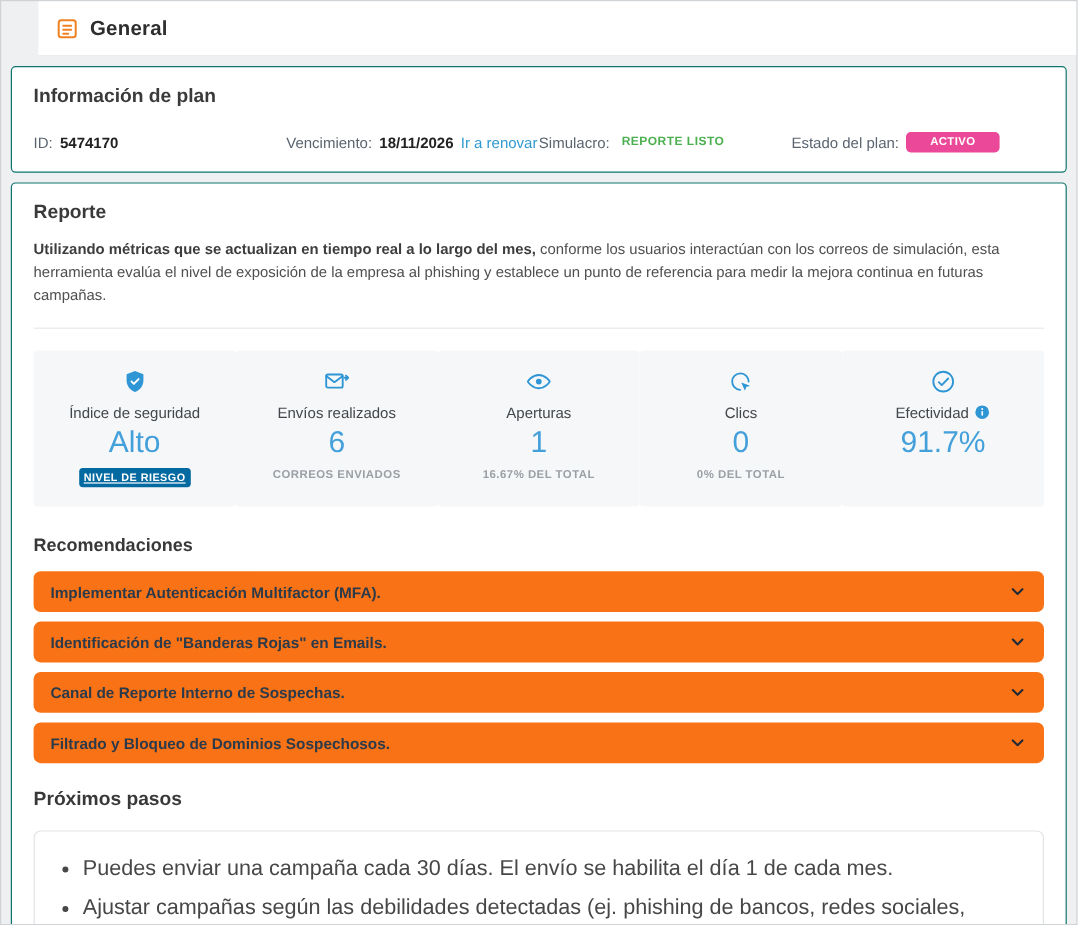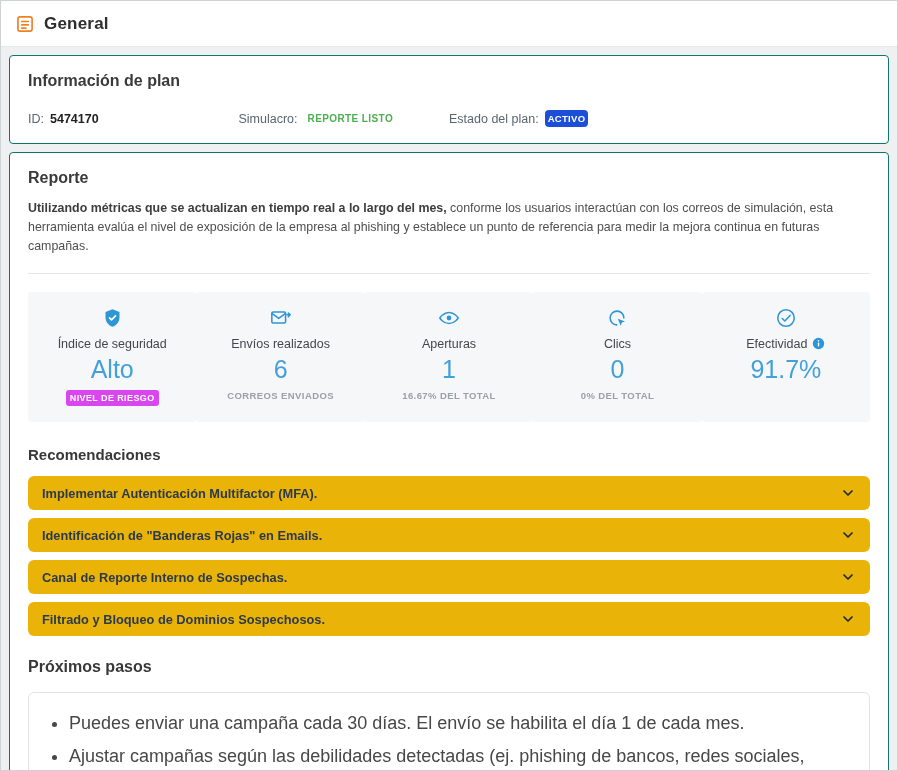--- a/index.html
+++ b/index.html
@@ -14,20 +14,21 @@
     background: #eef0f2;
     border: 1px solid #cfd3d6;
     overflow: hidden;
   }
   
   .topbar {
     height: 46px; background: #fff;
     display: flex; align-items: center; gap: 9px;
     padding: 0 14px;
     border-bottom: 1px solid #e6e8ea;
+    margin-left: 31px;
   }
   .topbar h1 { font-size: 17px; font-weight: 600; color: #2e2e2e; letter-spacing: .2px; }
   .icon-wrap { display: inline-flex; align-items: center; }
 
   
   .card {
     background: #fff;
     border: 1px solid #0f766e;
     border-radius: 4px;
     margin: 8px 8px 0 8px;
@@ -45,22 +46,22 @@
   }
   .info-row { display: flex; align-items: center; gap: 6px; color: #5a6570; }
   .info-row .val { color: #222; font-weight: 700; }
   .link { color: #2f9ad0; cursor: pointer; text-decoration: none; }
   .green-text {
     color: #4caf50; font-weight: 700; font-size: 10px;
     letter-spacing: .4px; margin-left: 4px;
   }
   .badge {
     display: inline-block; font-size: 9.5px; font-weight: 700;
-    color: #fff; background: #1d4ed8;
-    padding: 3px 3px; border-radius: 4px; letter-spacing: .3px;
+    color: #fff; background: #ec4899;
+    padding: 3px 20px; border-radius: 4px; letter-spacing: .3px;
   }
 
   
   .intro {
     margin-top: 12px;
     font-size: 12.4px; line-height: 1.55; color: #4f4f4f;
     max-width: 852px;
   }
   .intro b { color: #3d3d3d; }
   .divider { border: none; border-top: 1px solid #e5e8ea; margin: 16px 0 18px; }
@@ -76,29 +77,29 @@
     text-align: center;
   }
   .t-icon { height: 24px; display: flex; align-items: center; }
   .t-label { margin-top: 7px; font-size: 12.5px; color: #42474c; display: flex; align-items: center; gap: 5px; justify-content: center; }
   .t-value { margin-top: 4px; font-size: 25px; color: #44a0da; line-height: 1.15; }
   .t-sub {
     margin-top: 7px; font-size: 9.5px; font-weight: 600;
     color: #9aa0a6; letter-spacing: .4px;
   }
   .t-sub.badge-sub {
-    color: #fff; background: #d946ef; border-radius: 3px;
-    padding: 3px 4px; font-size: 9px; font-weight: 700;
+    color: #fff; background: #0369a1; border-radius: 3px;
+    padding: 3px 4px; font-size: 9px; font-weight: 700; text-decoration: underline;
   }
   .info-i { display: inline-flex; cursor: pointer; }
 
   
   .section-h { font-size: 15px; font-weight: 600; color: #383838; margin: 24px 0 13px; }
   .accordion {
-    background: #eab308;
+    background: #f97316;
     border-radius: 6px;
     padding: 9px 14px;
     display: flex; align-items: center; justify-content: space-between;
     margin-bottom: 8px;
     cursor: pointer;
   }
   .accordion .acc-label { font-size: 12.8px; font-weight: 600; color: #2c3a49; }
   .chev { display: inline-flex; }
 
   
@@ -129,20 +130,25 @@
   </header>
 
   <section class="card">
     <h2>Información de plan</h2>
     <div class="info-grid">
       <div class="info-row">
         <span>ID:</span>
         <span class="val">5474170</span>
       </div>
       <div class="info-row">
+        <span>Vencimiento:</span>
+        <span class="val">18/11/2026</span>
+        <a class="link">Ir a renovar</a>
+      </div>
+      <div class="info-row">
         <span>Simulacro:</span>
         <span class="green-text">REPORTE LISTO</span>
       </div>
       <div class="info-row">
         <span>Estado del plan:</span>
         <span class="badge">ACTIVO</span>
       </div>
     </div>
   </section>
 

